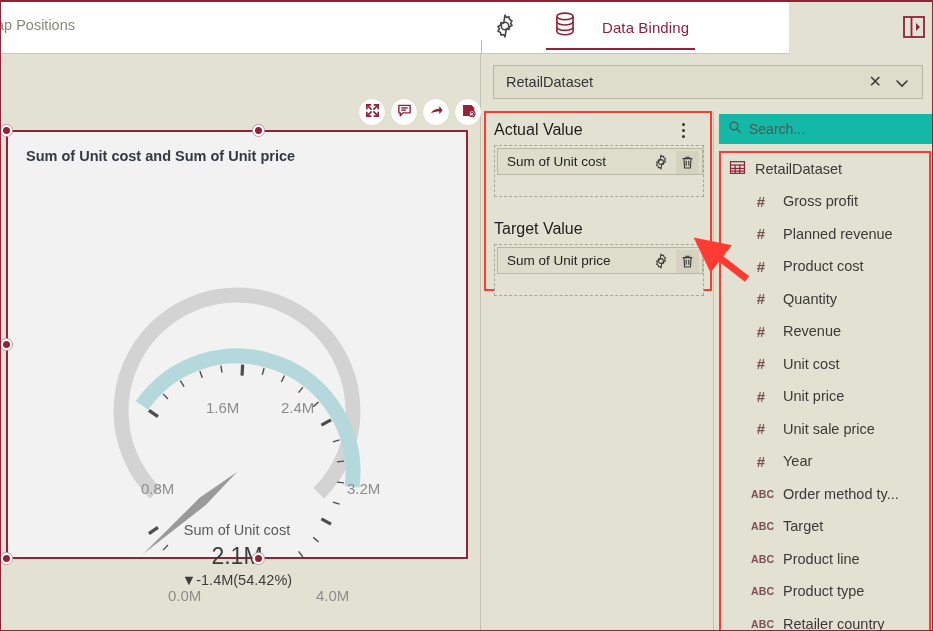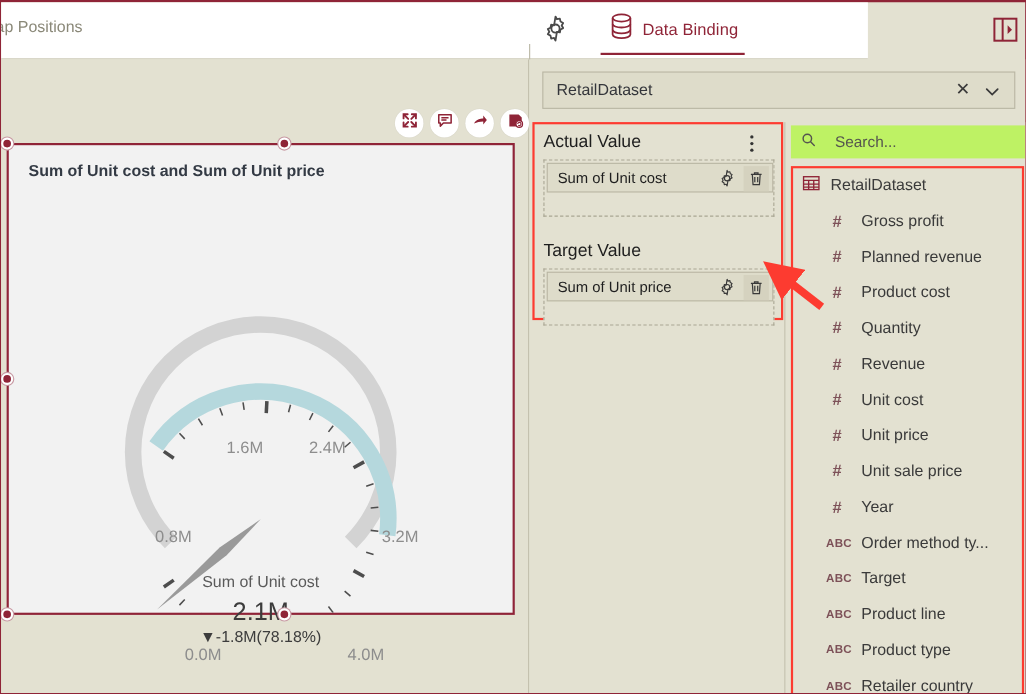--- a/index.html
+++ b/index.html
@@ -32,21 +32,21 @@
   }
   #gear-btn {
     position: absolute; left: 487px; top: 9px;
     width: 34px; height: 34px;
     display: flex; align-items: center; justify-content: center;
     cursor: pointer;
   }
   #tab-databinding {
     position: absolute; left: 545px; top: 4px;
     height: 44px;
-    display: flex; align-items: center; gap: 6px;
+    display: flex; align-items: center; gap: 24px;
     padding: 0 6px;
     border-bottom: 2px solid #8f2437;
     cursor: pointer;
   }
   #tab-databinding .tab-label {
     font-size: 15px; color: #8f2437;
     letter-spacing: .1px;
   }
   #collapse-btn {
     position: absolute; left: 901px; top: 12px;
@@ -232,22 +232,22 @@
   
   #fieldpane {
     position: absolute; left: 231px; top: 57px;
     width: 221px; height: 522px;
     border-left: 1px solid #c4c1ae;
     background: #e3e1d1;
   }
   #search-box {
     position: absolute; left: 5px; top: 3px;
     width: 213px; height: 30px;
-    background: #bef264;
-    display: flex; align-items: center; gap: 17px;
+    background: #14b8a6;
+    display: flex; align-items: center; gap: 7px;
     padding-left: 9px;
     cursor: text;
   }
   #search-placeholder {
     font-size: 14px; color: #55554f;
   }
   #field-tree {
     position: absolute; left: 5px; top: 40px;
     width: 212px; height: 490px;
     border: 2px solid #fd3b30;
@@ -415,21 +415,21 @@
 
         <div class="gauge-label" id="lbl-0">0.0M</div>
         <div class="gauge-label" id="lbl-08">0.8M</div>
         <div class="gauge-label" id="lbl-16">1.6M</div>
         <div class="gauge-label" id="lbl-24">2.4M</div>
         <div class="gauge-label" id="lbl-32">3.2M</div>
         <div class="gauge-label" id="lbl-40">4.0M</div>
 
         <div id="center-caption">Sum of Unit cost</div>
         <div id="center-value">2.1M</div>
-        <div id="center-delta">▼-1.8M(78.18%)</div>
+        <div id="center-delta">▼-1.4M(54.42%)</div>
       </div>
     </div>
   </div>
 
   <div id="rpanel">
 
     <div id="dataset-select">
       <span class="ds-name">RetailDataset</span>
       <span id="ds-clear">✕</span>
       <span id="ds-caret">

